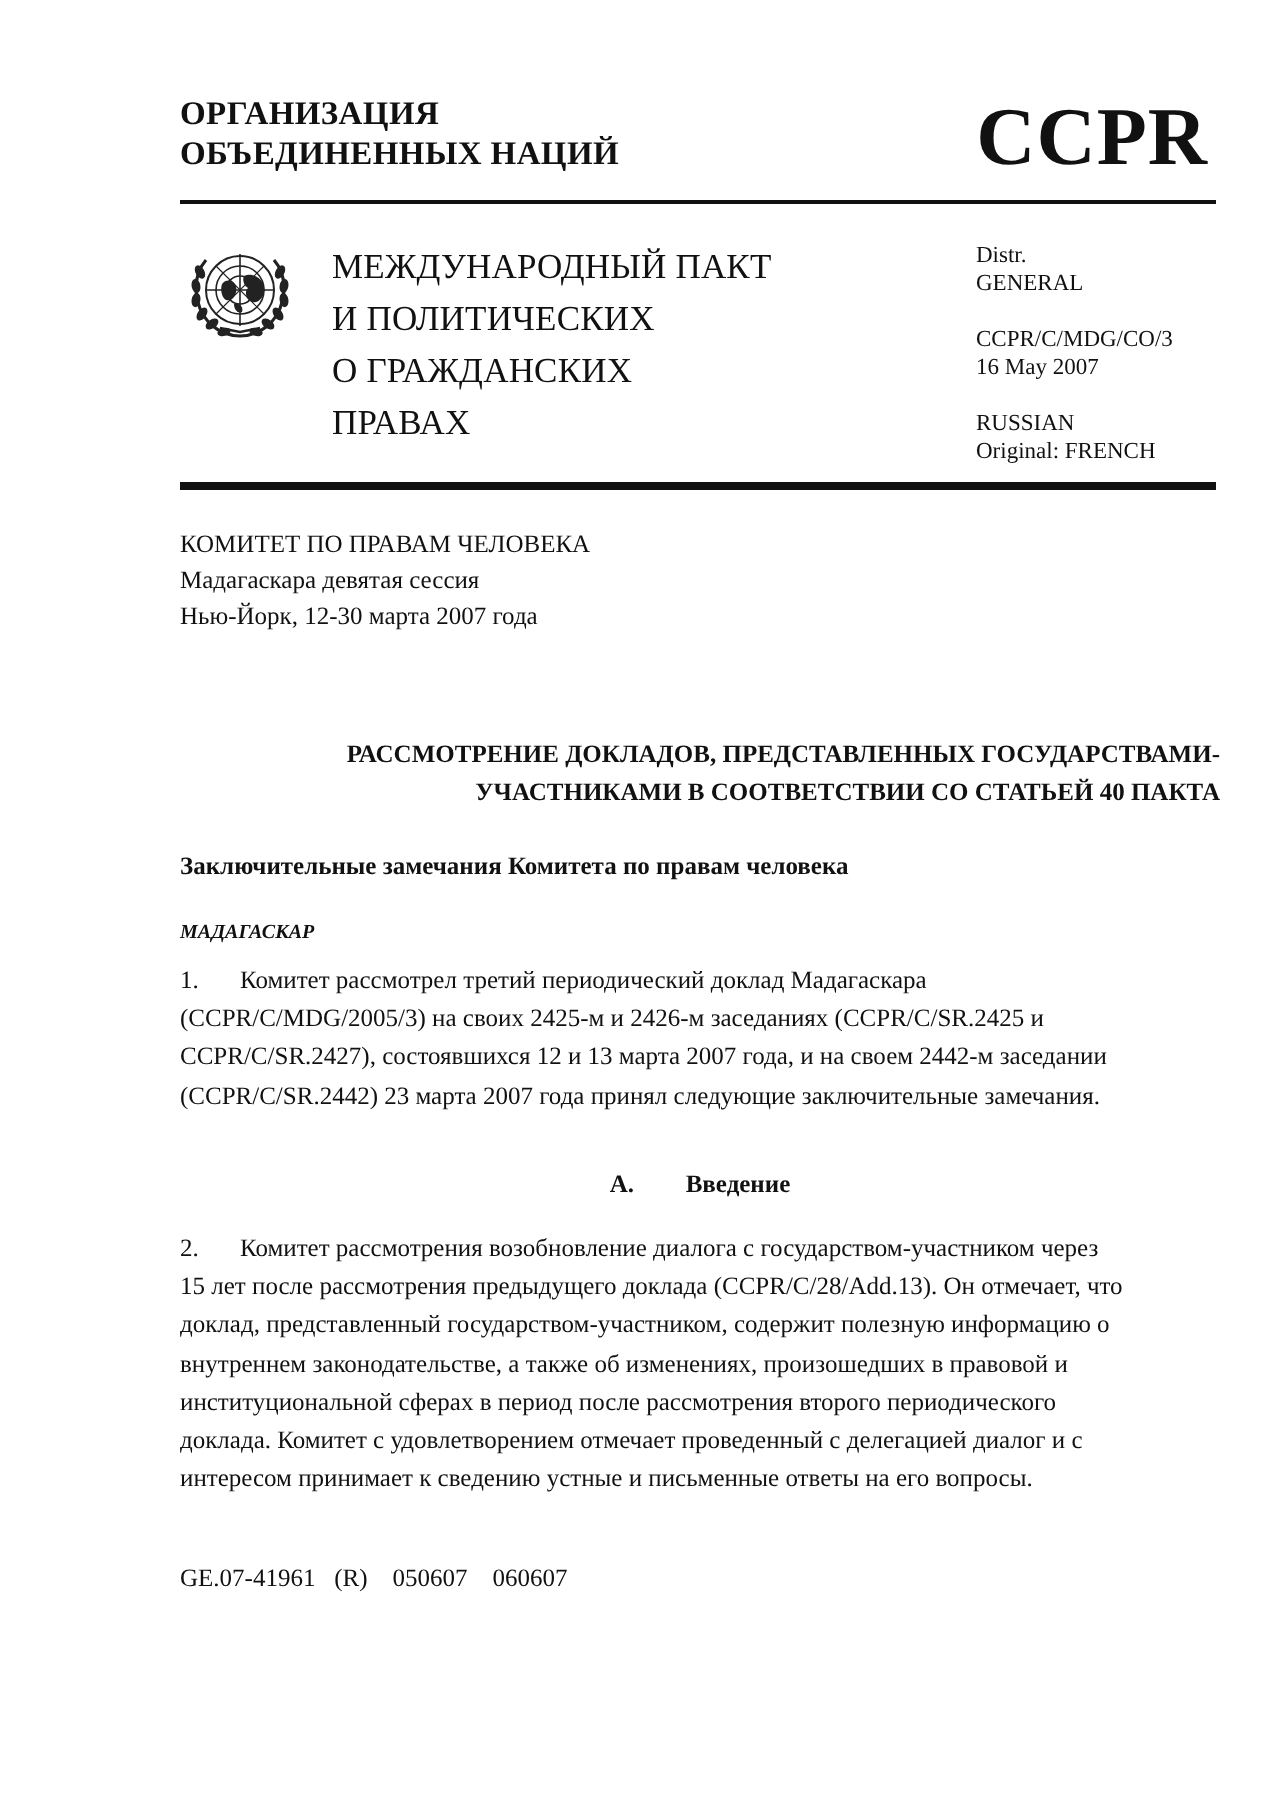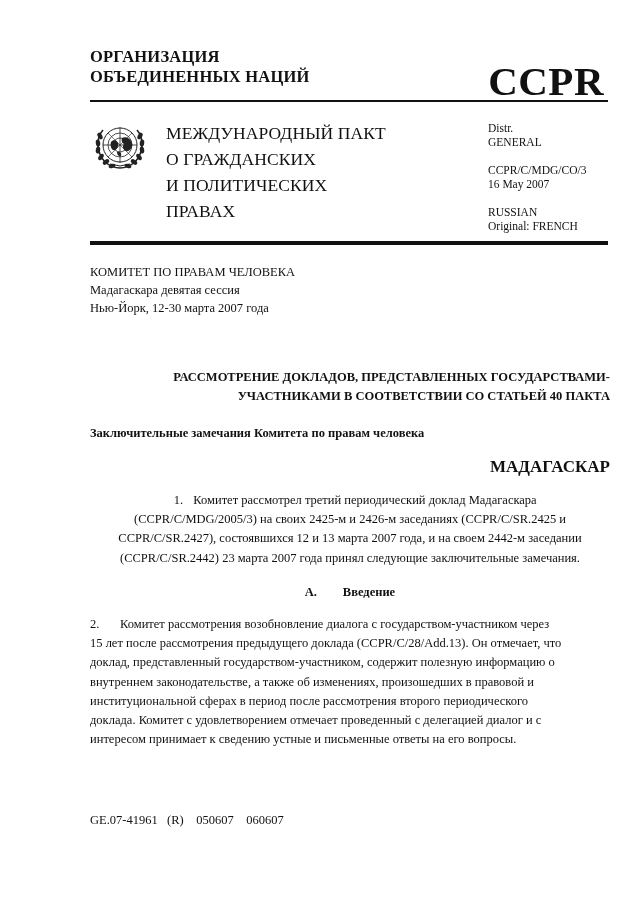--- a/index.html
+++ b/index.html
@@ -25,21 +25,21 @@
       position: absolute;
       left: 90px; top: 47px;
       font-weight: bold;
       font-size: 16.5px;
       line-height: 20px;
       letter-spacing: 0.2px;
     }
     .org-name div { white-space: nowrap; }
     .ccpr {
       position: absolute;
-      right: 32px; top: 57px;
+      right: 32px; top: 44px;
       font-weight: bold;
       font-size: 41px;
       line-height: 48px;
       letter-spacing: 0.5px;
     }
     .rule-top {
       position: absolute;
       left: 90px; top: 100px;
       width: 518px; height: 2px;
       background: #111;
@@ -92,56 +92,57 @@
       width: 520px;
       text-align: left;
       font-weight: bold;
       font-size: 12.5px;
       line-height: 18px;
     }
     .country {
       position: absolute;
       left: 90px; top: 458px;
       width: 520px;
-      text-align: right;
-      font-weight: bold;
-      font-size: 17px;
-      line-height: 18px;
+      text-align: left;
+      font-weight: bold;
+      font-size: 10px;
+      line-height: 18px;
+      font-style: italic;
     }
     .para {
       position: absolute;
       left: 90px;
       width: 520px;
       font-size: 12.5px;
       line-height: 19.2px;
     }
     .para .line { white-space: nowrap; }
     .para .num {
       display: inline-block;
       width: 30px;
     }
-    .para1 { top: 491px; text-align: center; }
+    .para1 { top: 481px; }
     .para2 { top: 615px; }
     .section-heading {
       position: absolute;
       left: 90px; top: 583px;
       width: 520px;
       text-align: center;
       font-weight: bold;
       font-size: 12.5px;
       line-height: 18px;
     }
     .section-heading .sec-letter {
       display: inline-block;
       width: 38px;
       text-align: left;
     }
     .footer-code {
       position: absolute;
-      left: 90px; top: 811px;
+      left: 90px; top: 780px;
       font-size: 12.5px;
       line-height: 18px;
       white-space: pre;
     }
   </style>
 </head>
 <body>
 
 <div class="page">
 
@@ -185,22 +186,22 @@
 
     <path d="M18 24 C20 21, 24 22, 25 25 C26 29, 23 33, 20 32 C18 31, 17 27, 18 24 Z" fill="#222"></path>
     <path d="M29 20 C33 18, 38 21, 39 25 C40 29, 37 34, 33 33 C30 32, 29 28, 31 26 C29 25, 28 22, 29 20 Z" fill="#222"></path>
     <path d="M24 34 C26 33, 29 35, 28 38 C26 39, 24 37, 24 34 Z" fill="#222"></path>
 
     <path d="M17 46 L27 48 L37 46" fill="none" stroke="#222" stroke-width="1.2"></path>
   </svg>
 
   <div class="covenant">
     <div>МЕЖДУНАРОДНЫЙ ПАКТ</div>
+    <div>И ПОЛИТИЧЕСКИХ</div>
     <div>О ГРАЖДАНСКИХ</div>
-    <div>И ПОЛИТИЧЕСКИХ</div>
     <div>ПРАВАХ</div>
   </div>
 
   <div class="distr">
     <div>Distr.</div>
     <div>GENERAL</div>
     <div class="gap"></div>
     <div>CCPR/C/MDG/CO/3</div>
     <div>16 May 2007</div>
     <div class="gap"></div>

